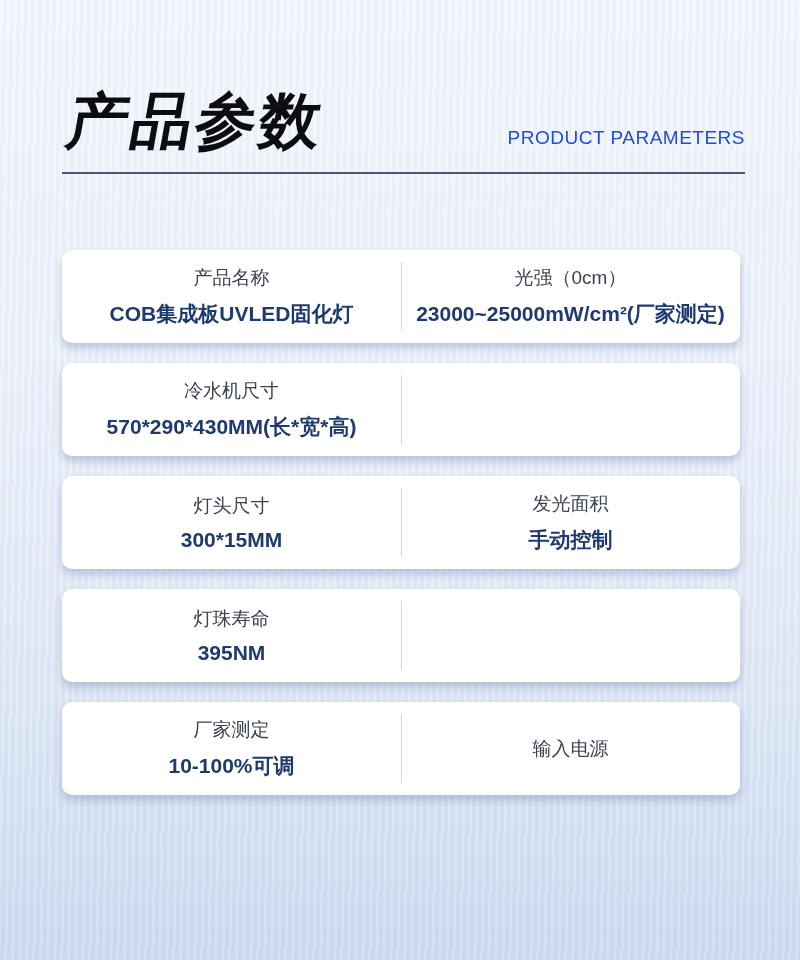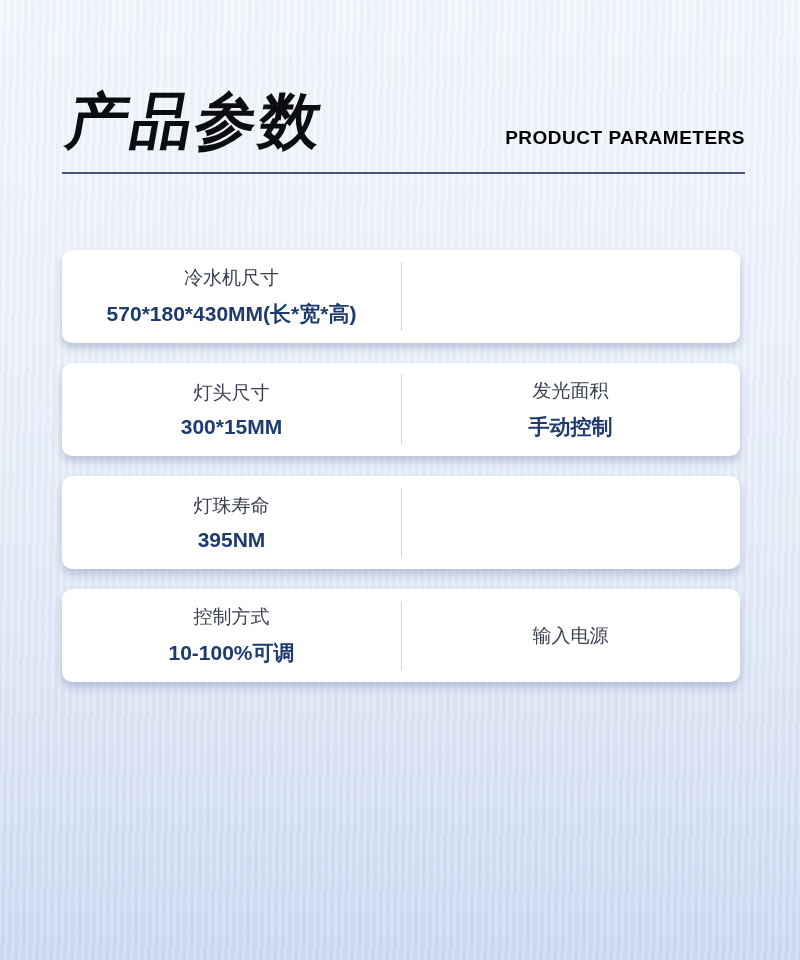--- a/index.html
+++ b/index.html
@@ -26,22 +26,22 @@
     font-weight: 900;
     color: #0c0d10;
     letter-spacing: 3px;
     transform: skewX(-10deg);
     transform-origin: left bottom;
     line-height: 1.1;
     white-space: nowrap;
   }
   .title-en {
     font-size: 19px;
-    font-weight: 700;
-    color: #000000;
+    font-weight: 400;
+    color: #1d4ed8;
     letter-spacing: 0.5px;
     padding-bottom: 6px;
     white-space: nowrap;
   }
   .title-rule {
     margin-top: 17px;
     height: 2px;
     background: #49587a;
     border: none;
   }
@@ -95,25 +95,36 @@
   <div class="header">
     <div class="header-row">
       <div class="title-cn">产品参数</div>
       <div class="title-en">PRODUCT PARAMETERS</div>
     </div>
     <div class="title-rule"></div>
   </div>
 
   <div class="cards">
 
+    <div class="spec-card">
+      <div class="spec-cell">
+        <div class="spec-label">产品名称</div>
+        <div class="spec-value">COB集成板UVLED固化灯</div>
+      </div>
+      <div class="card-divider"></div>
+      <div class="spec-cell">
+        <div class="spec-label">光强（0cm）</div>
+        <div class="spec-value">23000~25000mW/cm²(厂家测定)</div>
+      </div>
+    </div>
 
     <div class="spec-card">
       <div class="spec-cell">
         <div class="spec-label">冷水机尺寸</div>
-        <div class="spec-value">570*180*430MM(长*宽*高)</div>
+        <div class="spec-value">570*290*430MM(长*宽*高)</div>
       </div>
       <div class="card-divider"></div>
     </div>
 
 
     <div class="spec-card">
       <div class="spec-cell">
         <div class="spec-label">灯头尺寸</div>
         <div class="spec-value">300*15MM</div>
       </div>
@@ -127,21 +138,21 @@
     <div class="spec-card">
       <div class="spec-cell">
         <div class="spec-label">灯珠寿命</div>
         <div class="spec-value">395NM</div>
       </div>
       <div class="card-divider"></div>
     </div>
 
     <div class="spec-card">
       <div class="spec-cell">
-        <div class="spec-label">控制方式</div>
+        <div class="spec-label">厂家测定</div>
         <div class="spec-value">10-100%可调</div>
       </div>
       <div class="card-divider"></div>
       <div class="spec-cell">
         <div class="spec-label">输入电源</div>
       </div>
     </div>
 
   </div>
 </div>

